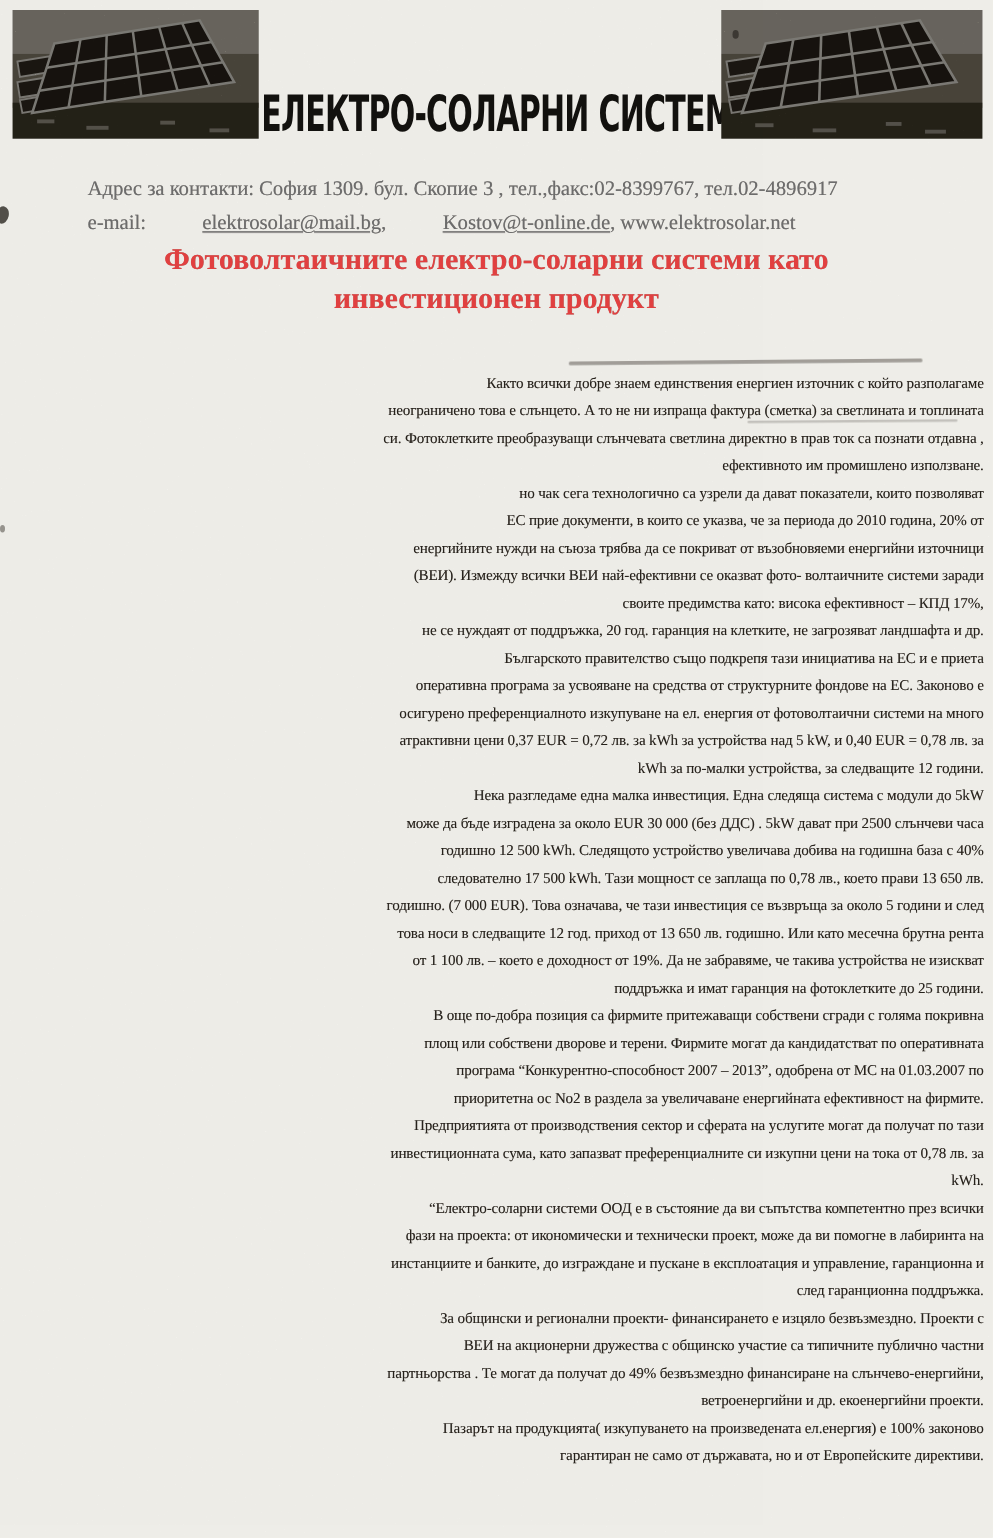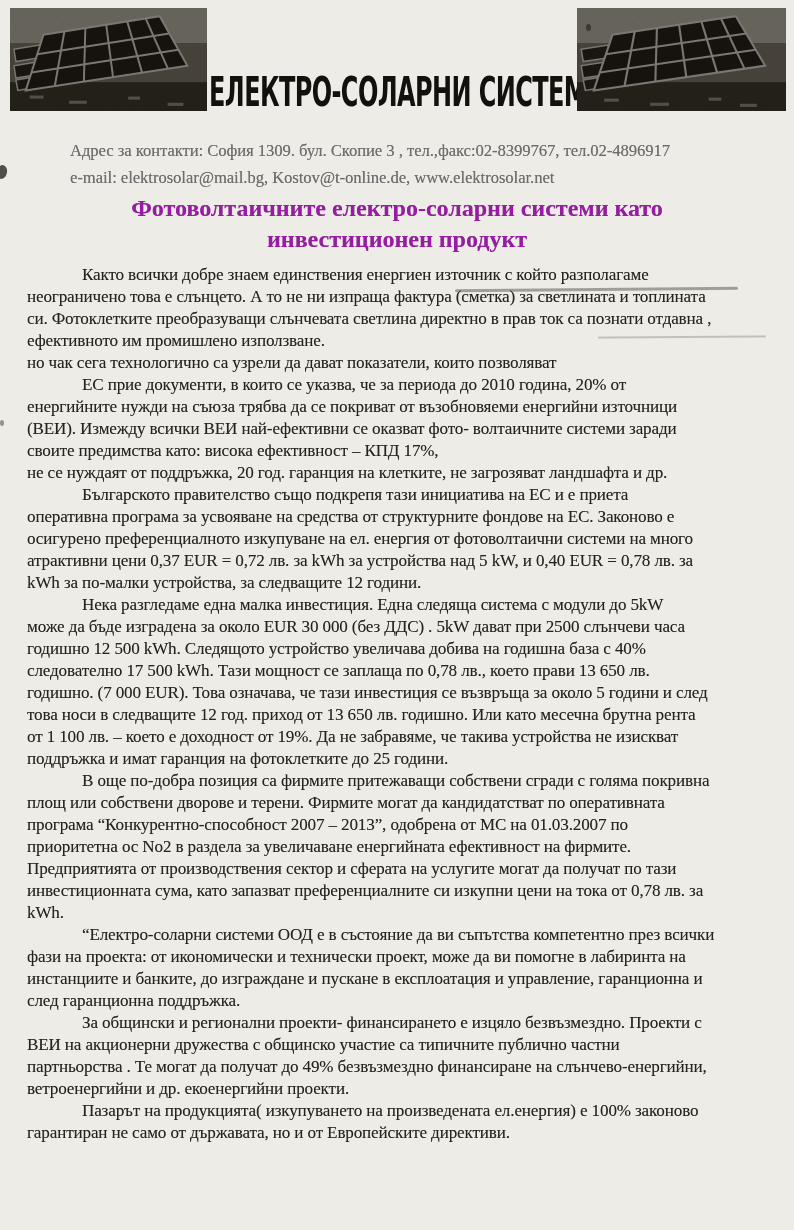--- a/index.html
+++ b/index.html
@@ -6,25 +6,25 @@
   .page{position:relative;width:794px;height:1230px;margin:0 auto;background:#fbfaf5;overflow:hidden;
         font-family:"Liberation Serif","DejaVu Serif",serif;color:#2a251f;}
   .photo{position:absolute;top:8px;height:103px;}
   .photo-left{left:10px;width:197px;}
   .photo-right{left:577px;width:209px;}
   .company-title{position:absolute;top:72px;left:209px;margin:0;
         font-family:"DejaVu Sans","Liberation Sans",sans-serif;font-weight:700;font-size:40px;line-height:40px;
         color:#14120f;white-space:nowrap;transform:scaleX(0.6);transform-origin:0 0;letter-spacing:-1px;}
   .contact{position:absolute;top:137px;left:70px;font-size:16.5px;line-height:27px;color:#737373;
         text-shadow:0.2px 0.2px 0.3px rgba(70,60,50,.45);}
-  .contact .u{text-underline-offset:2px;}
+  .contact .u{text-decoration:underline;text-underline-offset:2px;margin-left:41px;}
   .doc-title{position:absolute;top:193px;left:0;width:794px;text-align:center;font-weight:700;
-        font-size:24px;line-height:31px;color:#a21caf;text-shadow:0.2px 0.2px 0.3px rgba(70,60,50,.45);}
-  .bodytext{position:absolute;top:264px;left:27px;width:760px;font-size:17px;letter-spacing:-0.1px;
-        color:#29241e;text-shadow:0.2px 0.2px 0.3px rgba(70,60,50,.4);}
+        font-size:24px;line-height:31px;color:#ef4444;text-shadow:0.2px 0.2px 0.3px rgba(70,60,50,.45);}
+  .bodytext{position:absolute;top:295px;left:27px;width:760px;font-size:12px;letter-spacing:-0.1px;
+        color:#29241e;text-shadow:0.2px 0.2px 0.3px rgba(70,60,50,.4);text-align:right;}
   .para{margin:0;}
   .line{display:block;line-height:22px;white-space:nowrap;}
   .line.first{padding-left:55px;}
   .smudge{position:absolute;background:rgba(60,52,45,.42);border-radius:2px;pointer-events:none;filter:blur(.4px);}
   .smudge-1{left:455px;top:288px;width:283px;height:3px;transform:rotate(-.5deg);}
   .smudge-2{left:598px;top:336px;width:168px;height:2px;opacity:.55;transform:rotate(-.4deg);}
   .speck{position:absolute;background:#2e2a24;border-radius:50%;pointer-events:none;}
   .speck-1{left:-3px;top:165px;width:10px;height:14px;opacity:.8;transform:rotate(12deg);}
   .speck-2{left:586px;top:24px;width:5px;height:7px;opacity:.7;}
   .speck-3{left:0px;top:420px;width:4px;height:6px;opacity:.45;}

